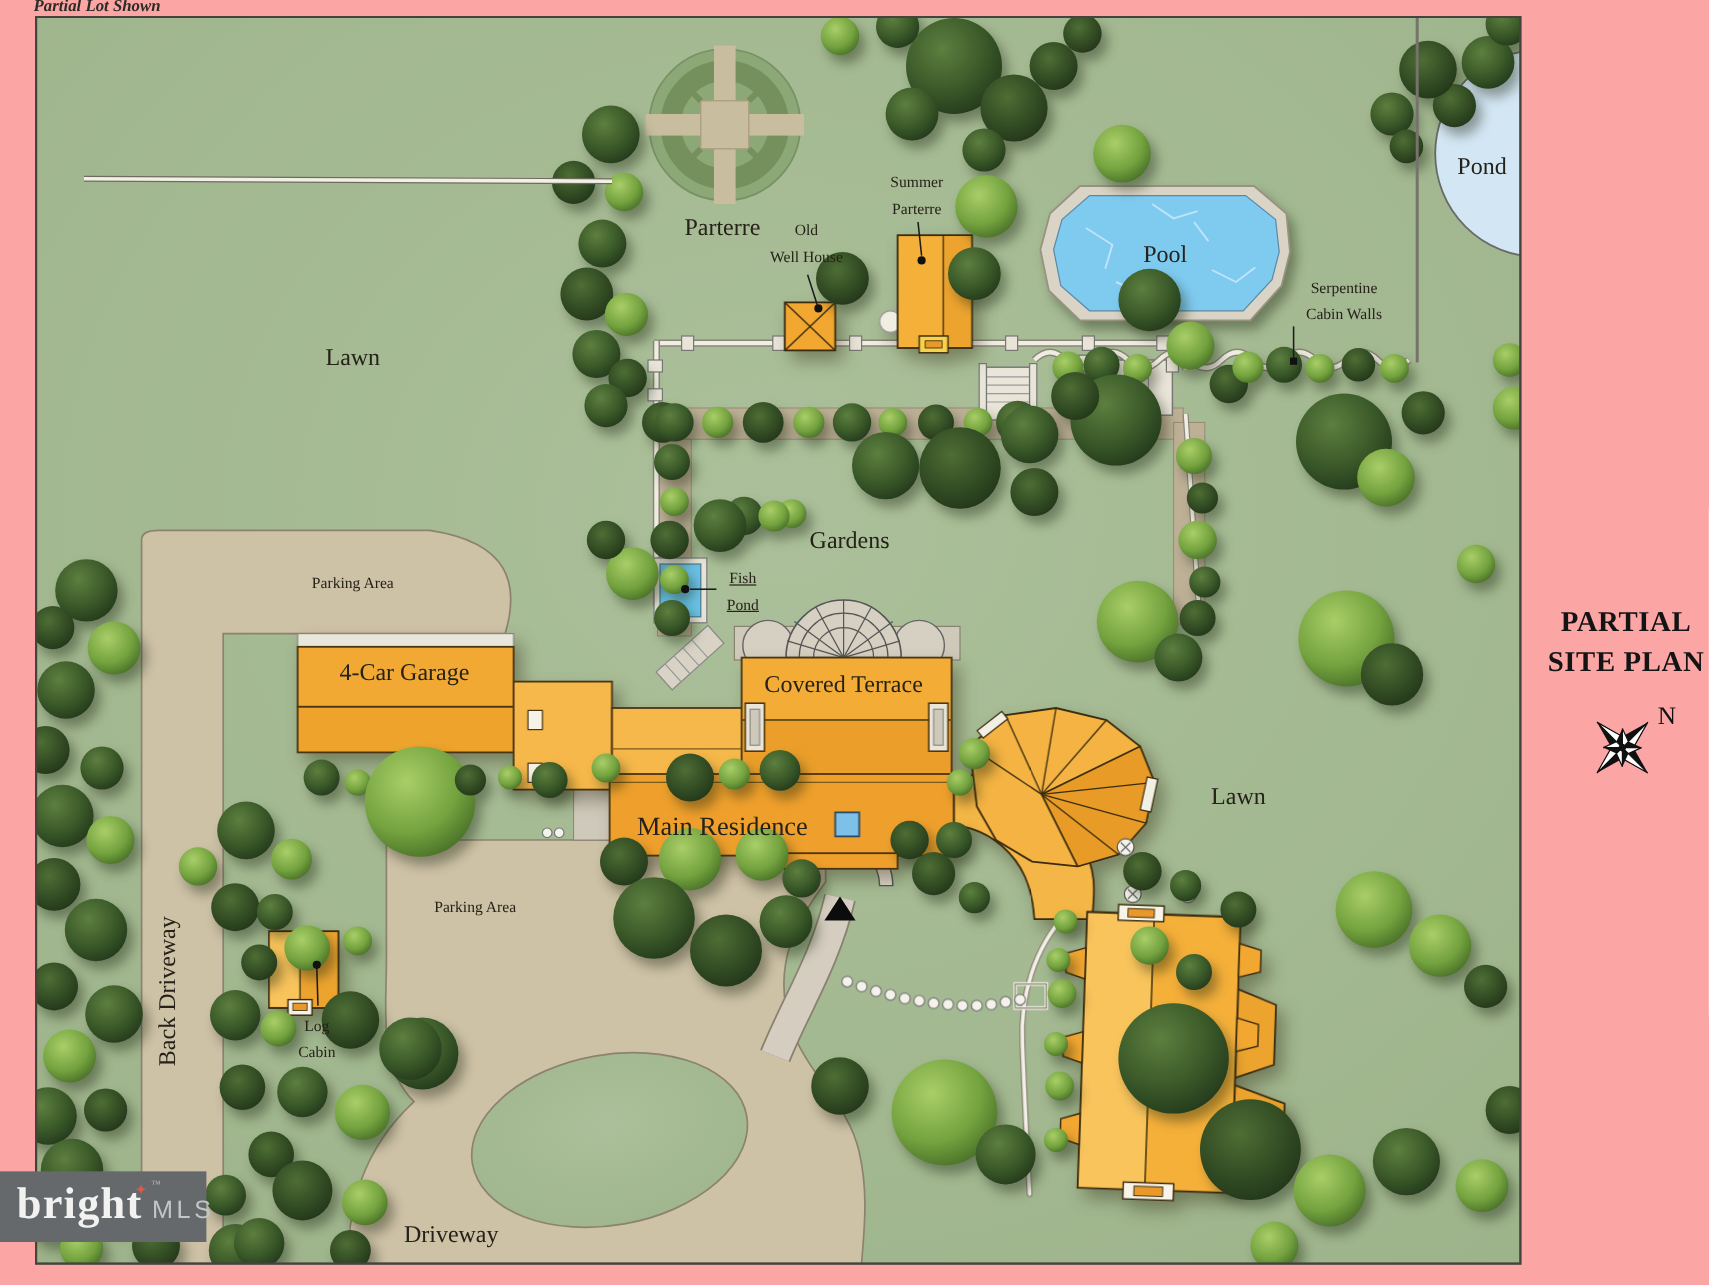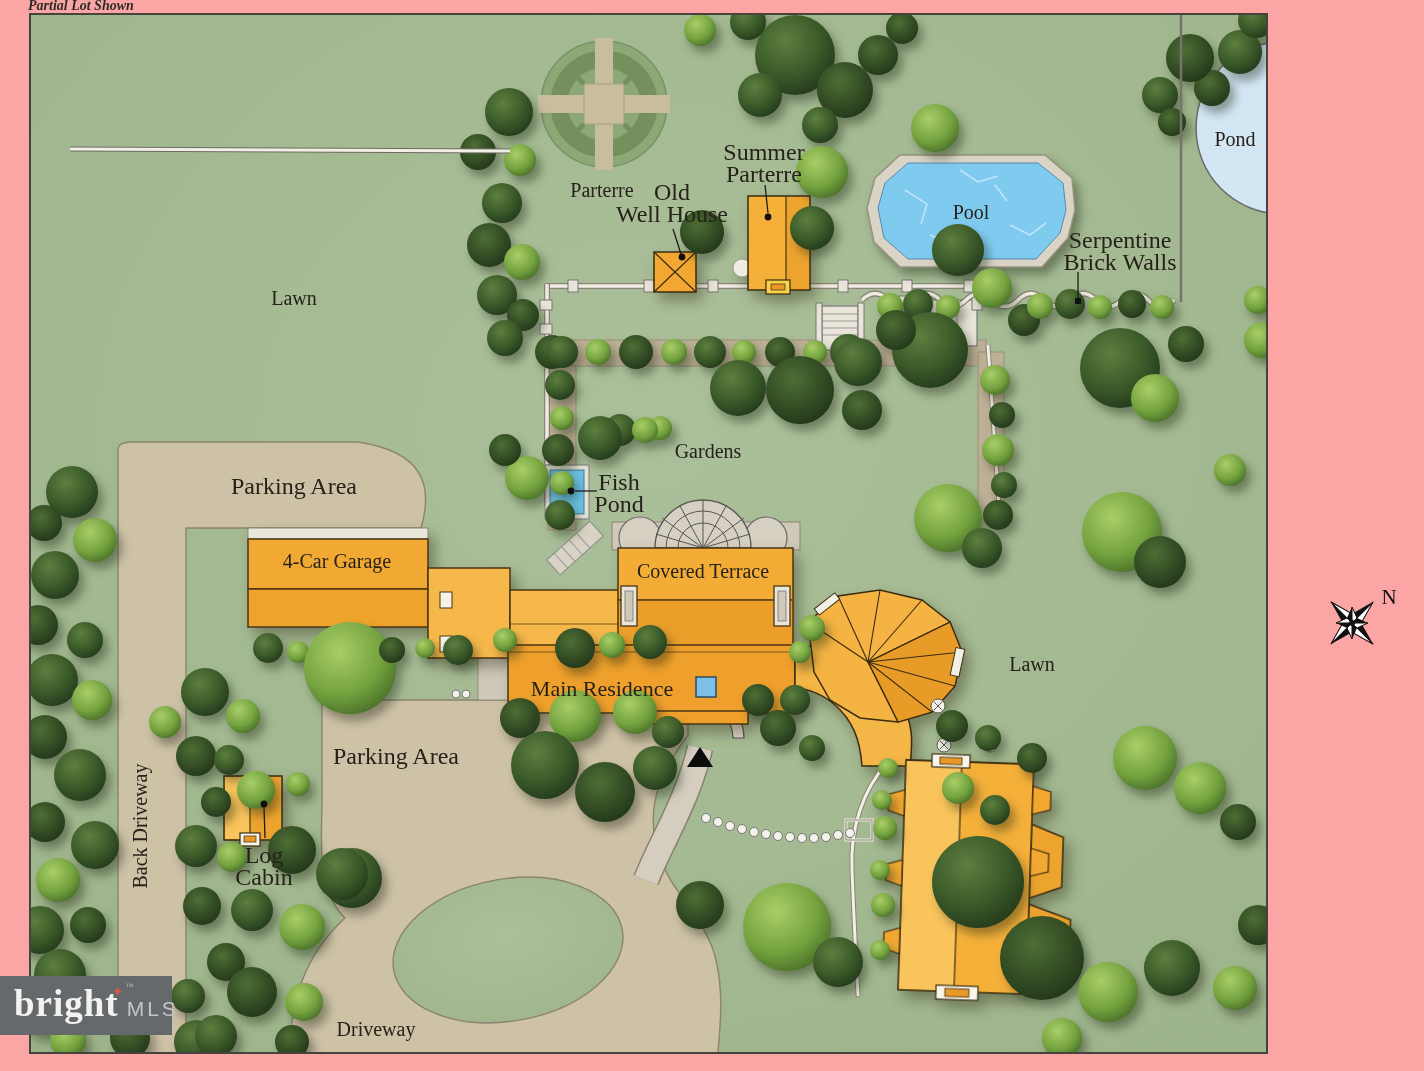--- a/index.html
+++ b/index.html
@@ -1,20 +1,20 @@
 <!DOCTYPE html>
 <html><head>
 <meta charset="utf-8">
 <style>
   html,body{margin:0;padding:0;background:#ffffff;}
   #page{position:relative;width:1424px;height:1071px;background:#fca5a5;overflow:hidden;
         font-family:"Liberation Serif", serif;padding-left:40px;}
   svg{position:absolute;left:0;top:0;}
   .lbl{position:absolute;transform:translate(-50%,-50%);white-space:nowrap;
-       color:#262219;font-size:24px;line-height:22px;text-align:center;
+       color:#262219;font-size:13px;line-height:22px;text-align:center;
        font-family:"Liberation Serif", serif;}
   .lbl.big{font-size:22px;}
   .lbl.med{font-size:20px;}
   .lbl .ln{display:block;}
   #annotation{position:absolute;left:28px;top:-2px;font-style:italic;font-weight:700;
        font-size:14px;color:#2c2c26;}
   #back-driveway-lbl{transform:translate(-50%,-50%) rotate(-90deg);font-size:20px;}
   #plan-title{position:absolute;left:1285px;top:503px;width:140px;text-align:center;
        font-size:24px;line-height:33px;color:#141414;letter-spacing:.5px;font-weight:600;}
   #north-n{position:absolute;left:1389px;top:597px;transform:translate(-50%,-50%);
@@ -558,41 +558,45 @@
   <span class="ln">Well House</span>
 </div>
 <div class="lbl" style="left:764px;top:163px;">
   <span class="ln">Summer</span>
   <span class="ln">Parterre</span>
 </div>
 <div class="lbl med" style="left:971px;top:212px;">Pool</div>
 <div class="lbl med" style="left:1235px;top:139px;">Pond</div>
 <div class="lbl" style="left:1120px;top:251px;">
   <span class="ln">Serpentine</span>
-  <span class="ln">Brick Walls</span>
+  <span class="ln">Cabin Walls</span>
 </div>
 <div class="lbl med" style="left:294px;top:298px;">Lawn</div>
 <div class="lbl med" style="left:708px;top:437px;margin-top:14px;">Gardens</div>
-<div class="lbl" style="left:619px;top:493px;">
+<div class="lbl" style="left:619px;top:493px;text-decoration:underline;">
   <span class="ln">Fish</span>
   <span class="ln">Pond</span>
 </div>
 <div class="lbl" style="left:294px;top:486px;">Parking Area</div>
 <div class="lbl med" style="left:337px;top:561px;">4-Car Garage</div>
 <div class="lbl med" style="left:703px;top:571px;">Covered Terrace</div>
 <div class="lbl big" style="left:602px;top:689px;">Main Residence</div>
 <div class="lbl med" style="left:1032px;top:664px;">Lawn</div>
 <div class="lbl" style="left:396px;top:756px;">Parking Area</div>
 <div class="lbl" style="left:264px;top:866px;">
   <span class="ln">Log</span>
   <span class="ln">Cabin</span>
 </div>
 <div class="lbl" id="back-driveway-lbl" style="left:140px;top:826px;">Back Driveway</div>
 <div class="lbl med" style="left:376px;top:1029px;">Driveway</div>
 
+<div id="plan-title">
+  <span class="ln" style="display:block;">PARTIAL</span>
+  <span class="ln" style="display:block;">SITE PLAN</span>
+</div>
 <div id="north-n">N</div>
 
 <div id="logo">
   <span class="brand">bright</span>
   <span class="star">✦</span>
   <span class="tm">™</span>
   <span class="mls">MLS</span>
 </div>
 
 </div>

